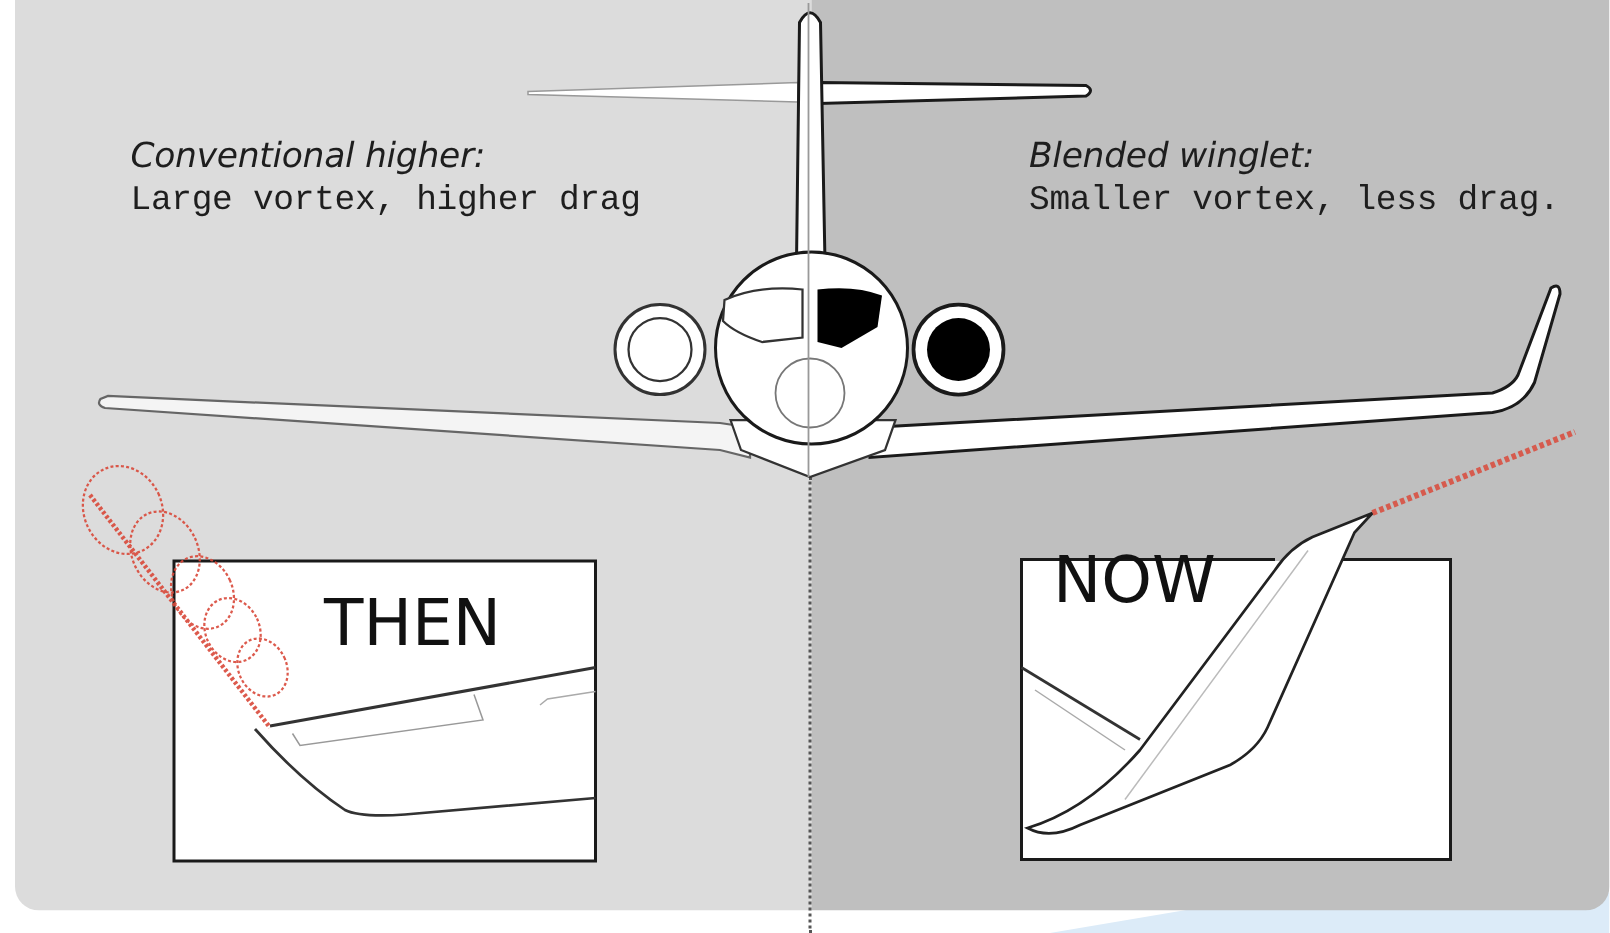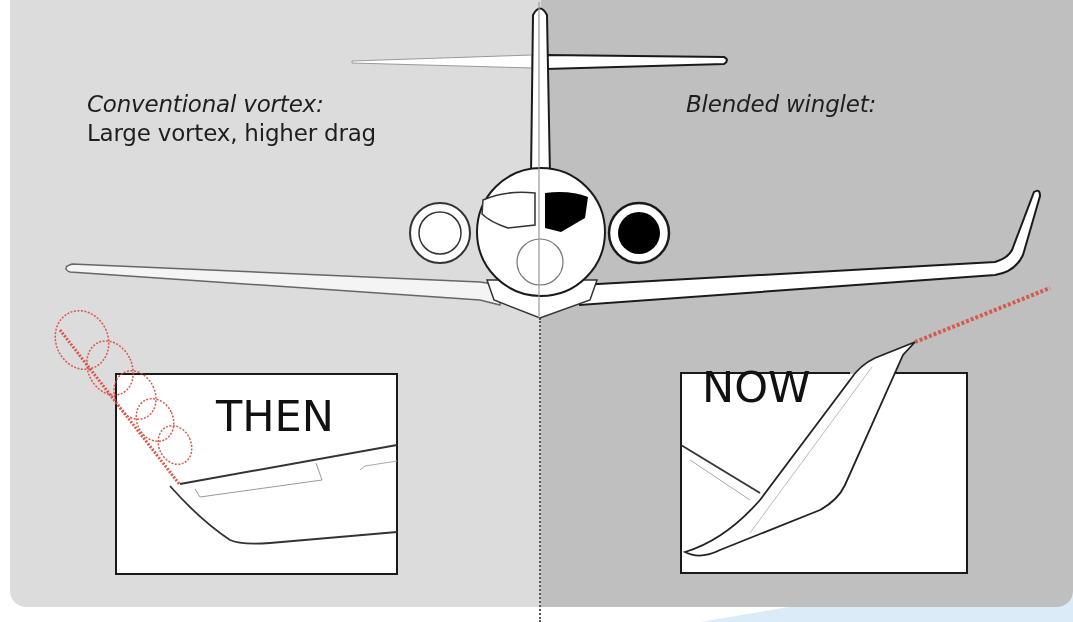--- a/index.html
+++ b/index.html
@@ -20,21 +20,21 @@
   .divider {
     position: absolute; left: 539px; top: 318px; width: 0; height: 304px;
     border-left: 2px dotted #555;
   }
   .art { position: absolute; left: 0; top: 0; width: 1073px; height: 622px; }
   .caption {
     position: absolute; color: #1e1e1e; font-size: 23px; line-height: 29px;
     letter-spacing: -0.2px;
   }
   .caption .title { font-style: italic; display: block; }
-  .caption .desc { display: block; }
+  .caption .desc { display: block; font-family: Liberation Mono, monospace; }
   .cap-left { left: 87px; top: 90px; }
   .cap-right { left: 686px; top: 90px; }
   .inset-label {
     position: absolute; font-family: "DejaVu Sans", "Liberation Sans", sans-serif;
     font-size: 43px; color: #111; letter-spacing: 0px;
   }
   .label-then { left: 216px; top: 391px; }
   .label-now { left: 702px; top: 362px; }
 </style>
 </head>
@@ -109,22 +109,23 @@
     <path d="M681,445 L760,493" stroke="#333" stroke-width="1.8" fill="none"></path>
     <path d="M690,460 L750,500" stroke="#aaa" stroke-width="1" fill="none"></path>
     <path d="M685,552 Q700,560 720,550 L820,510 Q838,500 845,485 L903,355 L915,342 L875,358 Q860,365 850,380 L760,500 Q725,540 685,552 Z" fill="#fff" stroke="#222" stroke-width="1.8"></path>
     <path d="M750,533 L872,367" stroke="#bbb" stroke-width="1" fill="none"></path>
 
     <path d="M915,342 L1050,288" stroke="#d9493a" stroke-width="4" stroke-dasharray="3 2" fill="none" opacity="0.85"></path>
   </g>
 </svg>
 
 <div class="caption cap-left">
-  <span class="title">Conventional vortex:</span>
+  <span class="title">Conventional higher:</span>
   <span class="desc">Large vortex, higher drag</span>
 </div>
 
 <div class="caption cap-right">
   <span class="title">Blended winglet:</span>
+  <span class="desc">Smaller vortex, less drag.</span>
 </div>
 
 <div class="inset-label label-then">THEN</div>
 <div class="inset-label label-now">NOW</div>
 
 </body></html>

